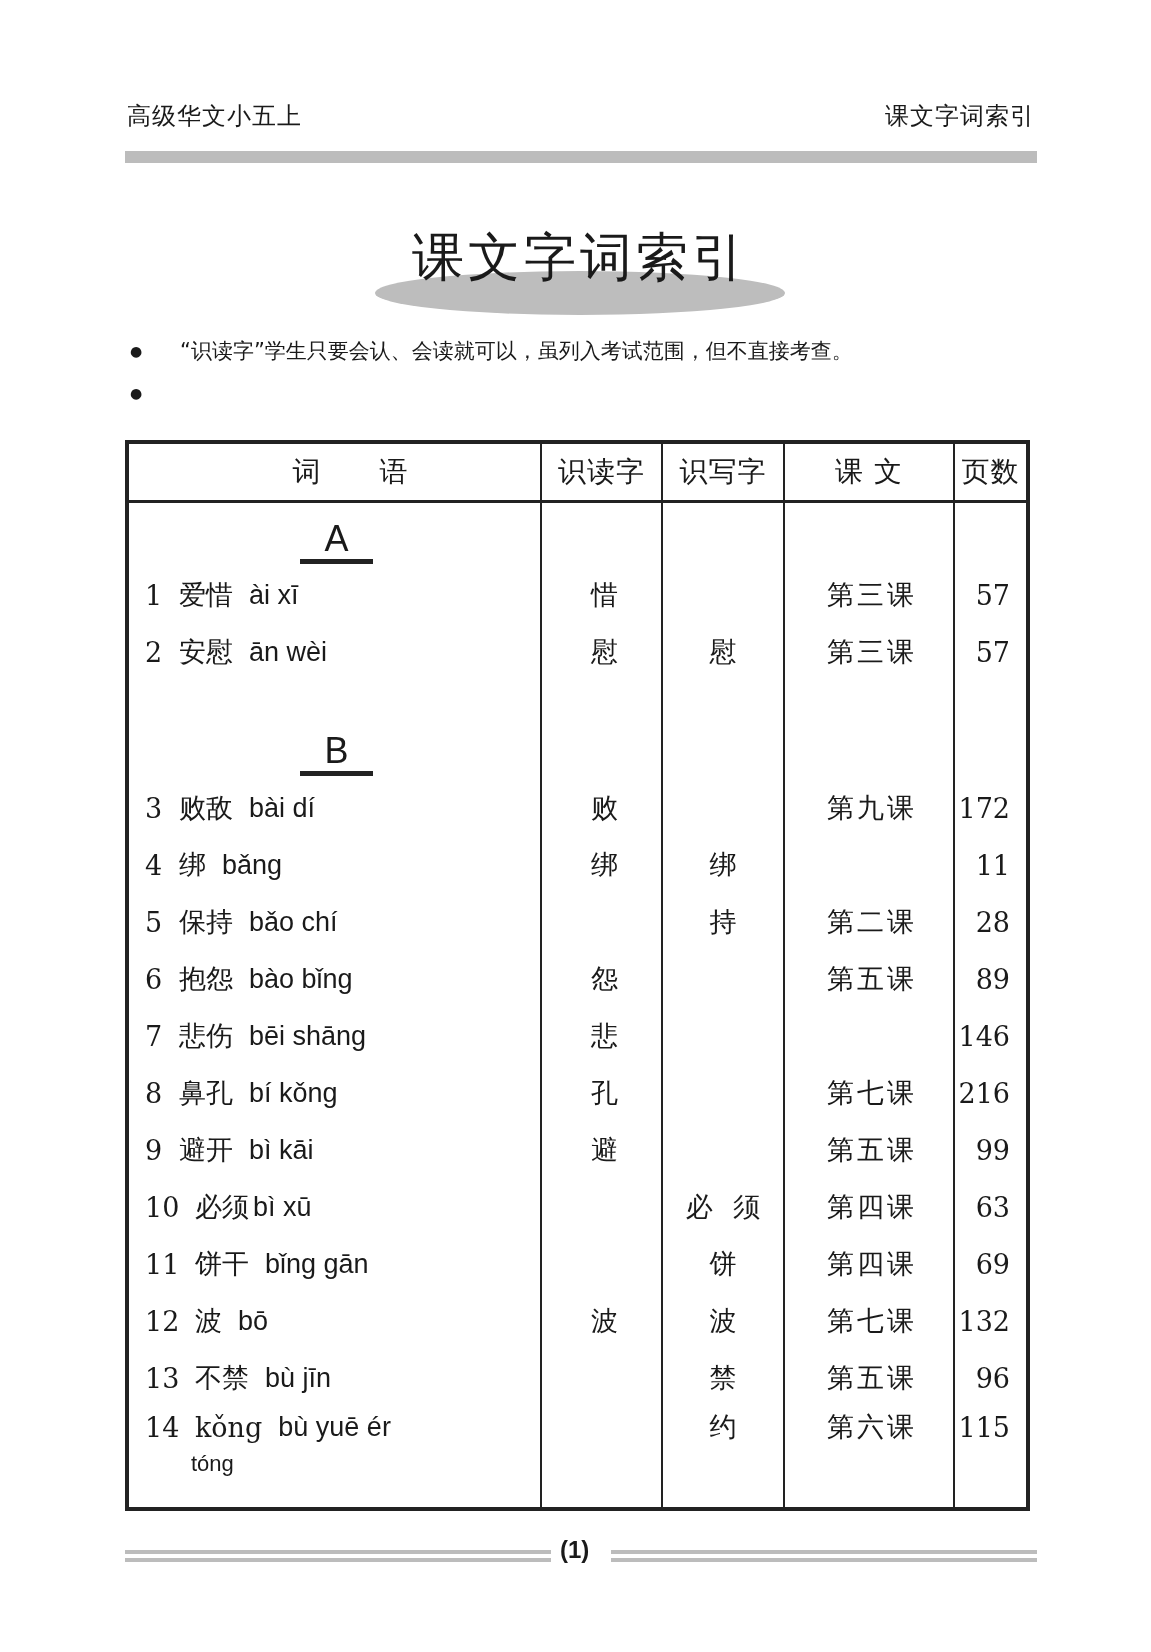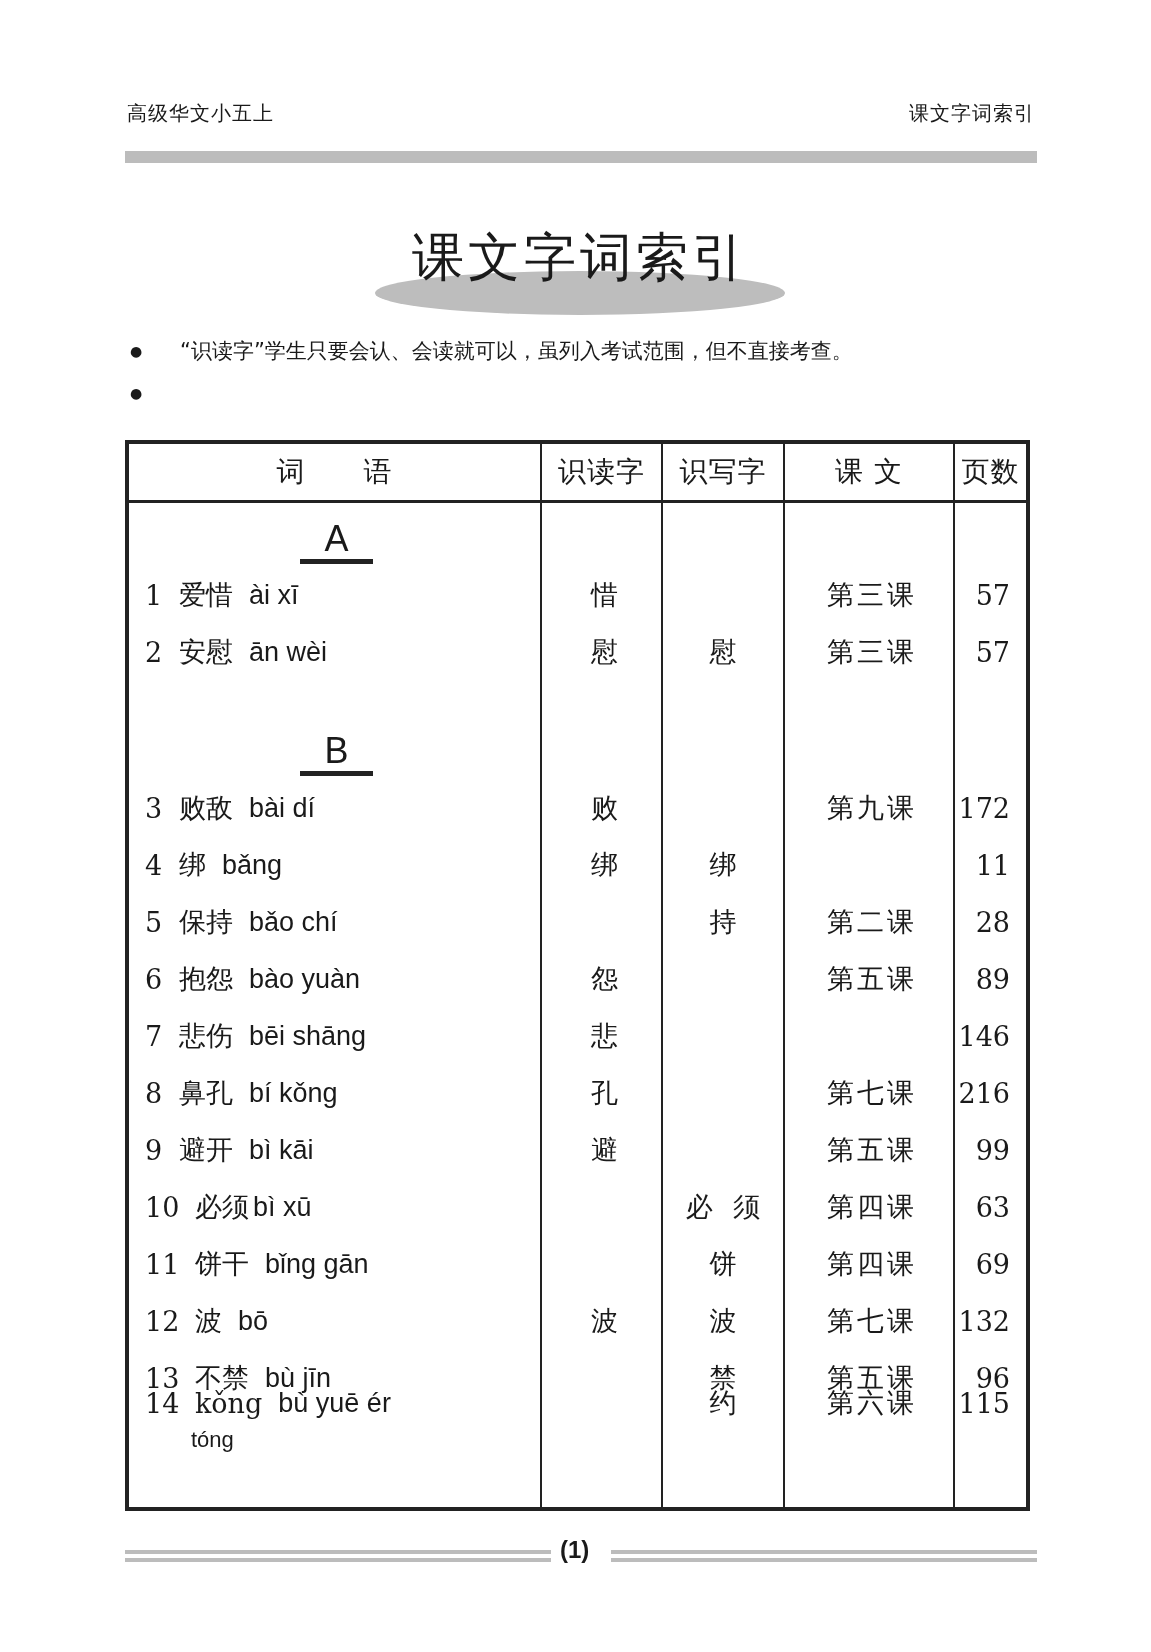--- a/index.html
+++ b/index.html
@@ -1,18 +1,18 @@
 <!DOCTYPE html>
 <html><head>
 <meta charset="utf-8">
 <style>
   html, body { margin:0; padding:0; background:#ffffff; }
   body { width:1151px; height:1652px; position:relative; overflow:hidden;
          font-family:"DejaVu Sans", sans-serif; color:#1a1a1a; }
-  .running-head { position:absolute; top:100px; font-size:20px; letter-spacing:1px; }
+  .running-head { position:absolute; top:100px; font-size:24px; letter-spacing:1px; }
   .rh-left { left:127px; }
   .rh-right { right:116px; }
   .head-bar { position:absolute; left:125px; width:912px; top:151px; height:12px; background:#bcbcbc; }
   .title-wrap { position:absolute; left:370px; top:215px; width:420px; height:110px; }
   .title-ellipse { position:absolute; left:5px; top:56px; width:410px; height:44px; border-radius:50%; background:#bdbdbd; }
   .title { position:absolute; left:0; top:8px; width:420px; text-align:center; font-size:52px; letter-spacing:4px; }
   .notes { position:absolute; left:130px; top:330px; font-size:21px; }
   .note { height:42px; display:flex; align-items:center; }
   .bullet { width:50px; font-size:14px; }
   .tbl { position:absolute; left:125px; top:440px; width:905px; height:1071px;
@@ -57,21 +57,21 @@
   </div>
 </div>
 
 <div class="tbl">
   <div class="vline" style="left:411px"></div>
   <div class="vline" style="left:532px"></div>
   <div class="vline" style="left:654px"></div>
   <div class="vline" style="left:824px"></div>
   <div class="hline"></div>
 
-  <div class="th" style="left:0;width:411px">词　　语</div>
+  <div class="th" style="left:16px;width:411px">词　　语</div>
   <div class="th" style="left:413px;width:119px">识读字</div>
   <div class="th" style="left:534px;width:120px">识写字</div>
   <div class="th" style="left:656px;width:168px">课 文</div>
   <div class="th" style="left:826px;width:71px">页数</div>
 
   <div class="body-rows">
     <div class="section" style="top:10px">
         <span>A</span>
       </div>
     <div id="rows-a">
@@ -131,21 +131,21 @@
           </div>
           <div class="cell c-read"></div>
           <div class="cell c-write">持</div>
           <div class="cell c-lesson">第二课</div>
           <div class="cell c-page">28</div>
         </div>
         <div class="row" style="top: 448px;">
           <div class="cell" style="left:16px">6</div>
           <div class="cell" style="left:50px">
             <span>抱怨</span>
-            <span class="c-py" style="margin-left:16px">bào yuàn</span>
+            <span class="c-py" style="margin-left:16px">bào bǐng</span>
           </div>
           <div class="cell c-read">怨</div>
           <div class="cell c-write"></div>
           <div class="cell c-lesson">第五课</div>
           <div class="cell c-page">89</div>
         </div>
         <div class="row" style="top: 505px;">
           <div class="cell" style="left:16px">7</div>
           <div class="cell" style="left:50px">
             <span>悲伤</span>
@@ -214,21 +214,21 @@
           <div class="cell" style="left:16px">13</div>
           <div class="cell" style="left:66px">
             <span>不禁</span>
             <span class="c-py" style="margin-left:16px">bù jīn</span>
           </div>
           <div class="cell c-read"></div>
           <div class="cell c-write">禁</div>
           <div class="cell c-lesson">第五课</div>
           <div class="cell c-page">96</div>
         </div>
-        <div class="row" style="top: 872px; text-decoration: underline;">
+        <div class="row" style="top: 896px; text-decoration: underline;">
           <div class="cell" style="left:16px">14</div>
           <div class="cell" style="left:66px">
             <span>kǒng</span>
             <span class="c-py" style="margin-left:16px">bù yuē ér</span>
           </div>
           <div class="wrap2">tóng</div>
           <div class="cell c-read"></div>
           <div class="cell c-write">约</div>
           <div class="cell c-lesson">第六课</div>
           <div class="cell c-page">115</div>

